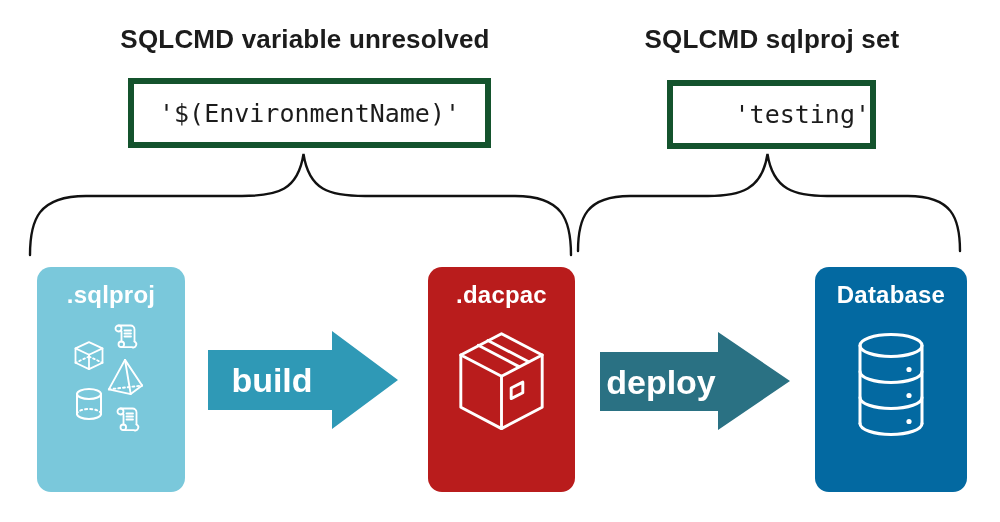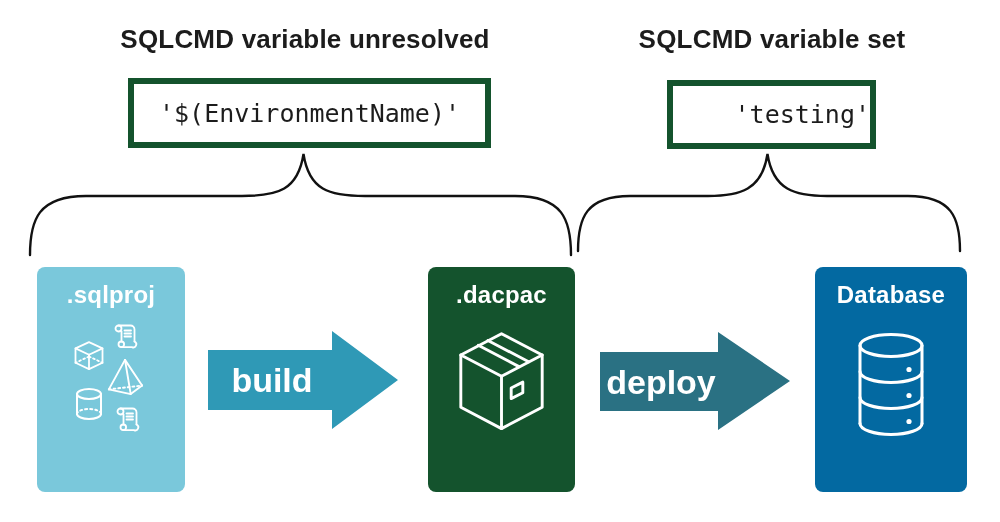--- a/index.html
+++ b/index.html
@@ -16,47 +16,47 @@
   .code-box{
     position:absolute;background:#ffffff;border:6px solid #14532d;
     display:flex;align-items:center;justify-content:center;
     font-family:"DejaVu Sans Mono",monospace;font-size:25px;color:#1c1c1c;
   }
   .code-box-left{left:128px;top:78px;width:351px;height:58px;}
   .code-box-right{left:667px;top:80px;width:197px;height:57px;justify-content:flex-end;}
   .braces{position:absolute;left:0;top:0;width:1000px;height:522px;}
   .braces path{fill:none;stroke:#111111;stroke-width:2.4;stroke-linecap:round;}
   .card{
-    position:absolute;top:267px;height:225px;border-radius:8px;
+    position:absolute;top:267px;height:225px;border-radius:14px;
   }
   .card-label{
     position:absolute;top:14px;left:0;width:100%;text-align:center;
     color:#ffffff;font-weight:bold;font-size:24px;letter-spacing:0.2px;
   }
   .card-sqlproj{left:37px;width:148px;background:#7ac8db;}
-  .card-dacpac{left:428px;width:147px;background:#14532d;}
+  .card-dacpac{left:428px;width:147px;background:#b91c1c;}
   .card-database{left:815px;width:152px;background:#0369a1;}
   .icon{position:absolute;}
   .icon svg{display:block;}
   .oicon{stroke:#ffffff;fill:none;stroke-linejoin:round;stroke-linecap:round;}
   .arrow-svg{position:absolute;overflow:visible;}
   .arrow-poly-build{fill:#2f99b6;}
   .arrow-poly-deploy{fill:#2a7183;}
   .arrow-text{
     fill:#ffffff;font-family:"Liberation Sans",sans-serif;
     font-size:34px;font-weight:bold;text-anchor:middle;dominant-baseline:middle;
   }
 </style>
 </head>
 <body>
 
 <div class="canvas">
 
   <div class="section-title title-left">SQLCMD variable unresolved</div>
-  <div class="section-title title-right">SQLCMD variable set</div>
+  <div class="section-title title-right">SQLCMD sqlproj set</div>
 
   <div class="code-box code-box-left">
     <span>'$(EnvironmentName)'</span>
   </div>
   <div class="code-box code-box-right">
     <span>'testing'</span>
   </div>
 
   <svg class="braces" viewBox="0 0 1000 522">
     <path d="M 30 255 C 30 220 38 196 86 196 L 242 196 C 278 196 298 190 303.5 154 C 309 190 329 196 365 196 L 515 196 C 563 196 571 220 571 255"></path>

